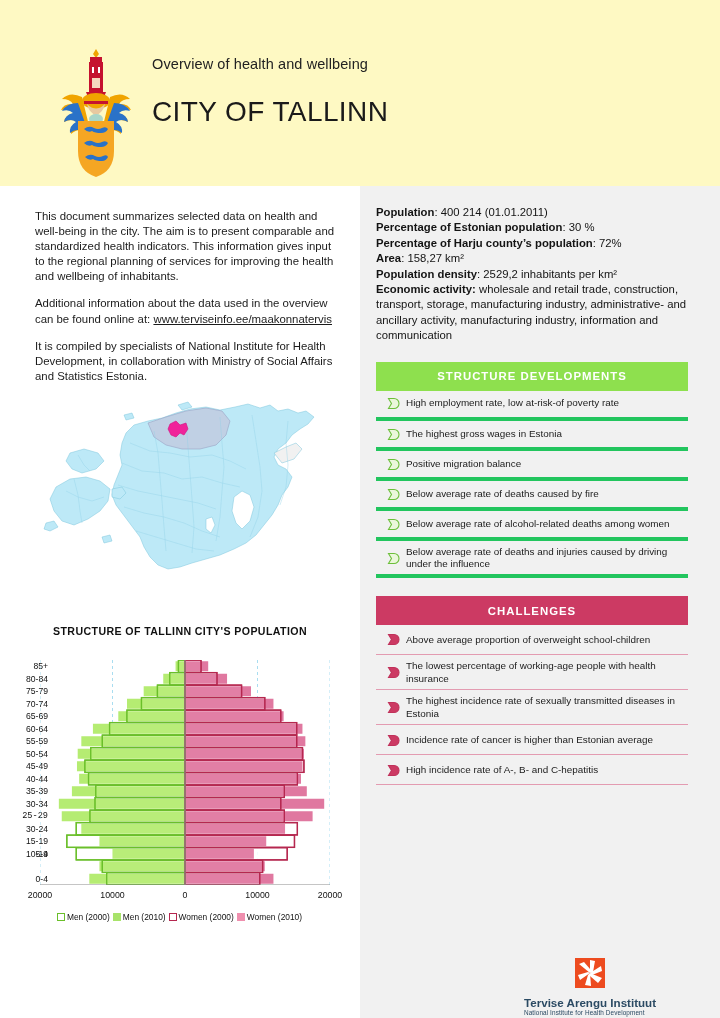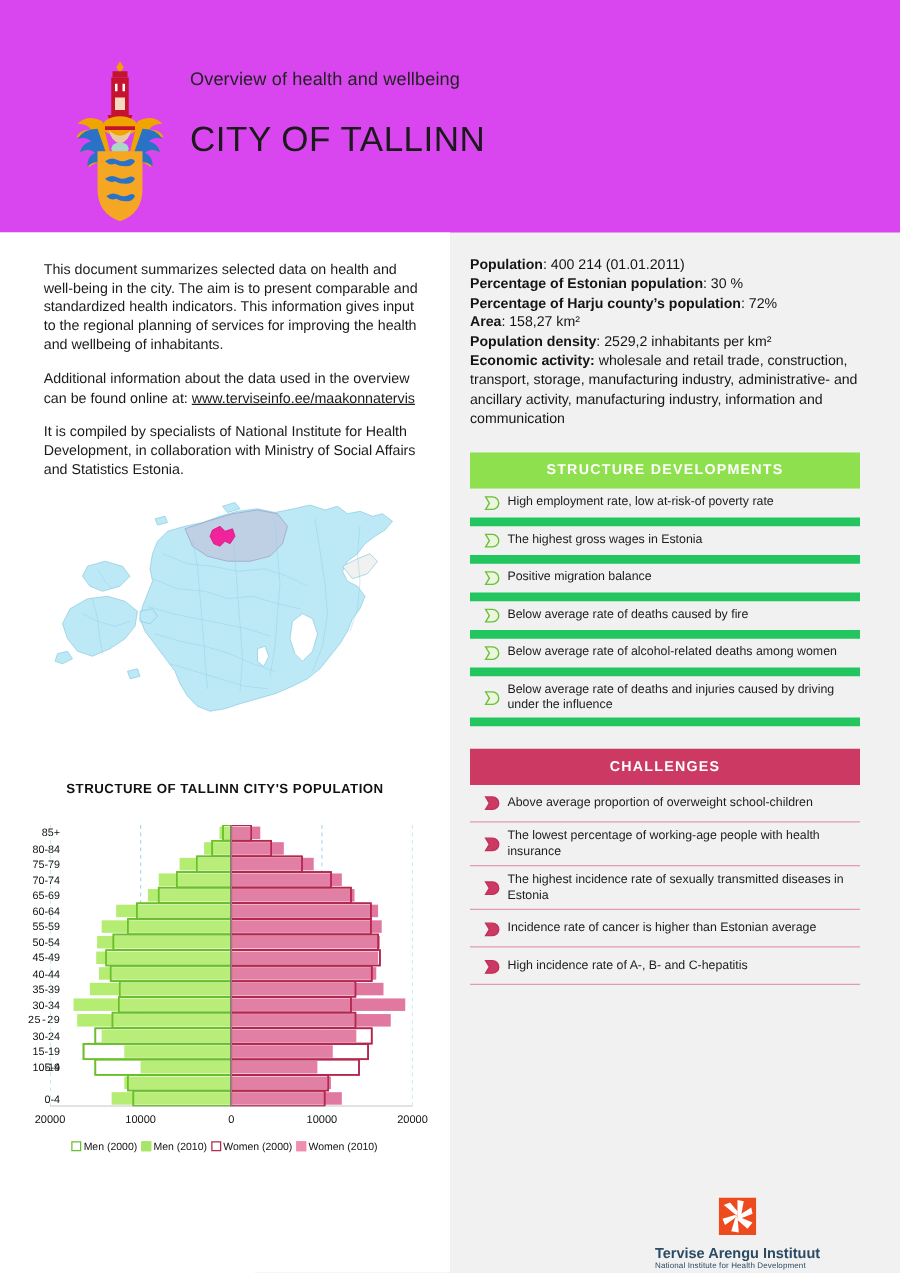--- a/index.html
+++ b/index.html
@@ -5,21 +5,21 @@
   * { box-sizing: border-box; margin: 0; padding: 0; }
   html, body {
     width: 720px; height: 1018px;
     background: #f1f1f1;
     font-family: "Liberation Sans", sans-serif;
     overflow: hidden;
   }
   #page { position: relative; width: 720px; height: 1018px; background: #f1f1f1; }
 
   
-  #header { position: absolute; left: 0; top: 0; width: 720px; height: 186px; background: #d946ef; }
+  #header { position: absolute; left: 0; top: 0; width: 720px; height: 186px; background: #fef9c3; }
   #crest { position: absolute; left: 48px; top: 45px; width: 96px; height: 136px; }
   #doc-subtitle {
     position: absolute; left: 152px; top: 56px;
     font-size: 14.5px; color: #222; letter-spacing: .1px;
   }
   #doc-title {
     position: absolute; left: 152px; top: 96px;
     font-size: 28px; color: #1a1a1a; letter-spacing: .4px; font-weight: 400;
   }
 
@@ -89,21 +89,21 @@
     color: #ffffff; font-size: 11.4px; font-weight: bold; letter-spacing: 1px;
   }
   .panel-head.positive { background: #8ee04e; }
   .panel-head.challenge { background: #cc3a63; }
   .panel-list { background: #f1f1f1; }
   .panel-row {
     display: flex; align-items: center; min-height: 30px;
     padding: 4px 6px 4px 4px;
   }
   .panel-row + .panel-row { border-top: 1px solid transparent; }
-  .panel.positive .panel-row { border-bottom: 7px solid #22c55e; }
+  .panel.positive .panel-row { border-bottom: 4px solid #22c55e; }
   .panel.challenge .panel-row { border-bottom: 1px solid #e39bb1; }
   .bullet { width: 26px; flex: 0 0 26px; display: flex; justify-content: center; }
   .bullet svg { display: block; }
   .row-text { font-size: 9.9px; line-height: 12.4px; color: #1b1b1b; }
 
   
   #footer-logo { position: absolute; left: 524px; top: 958px; display: flex; align-items: center; gap: 8px; flex-direction: column; }
   #logo-mark { width: 30px; height: 30px; }
   #logo-text-main { font-size: 11.6px; font-weight: bold; color: #2b4a63; line-height: 13px; }
   #logo-text-sub { font-size: 6.4px; color: #2b4a63; letter-spacing: .1px; }

